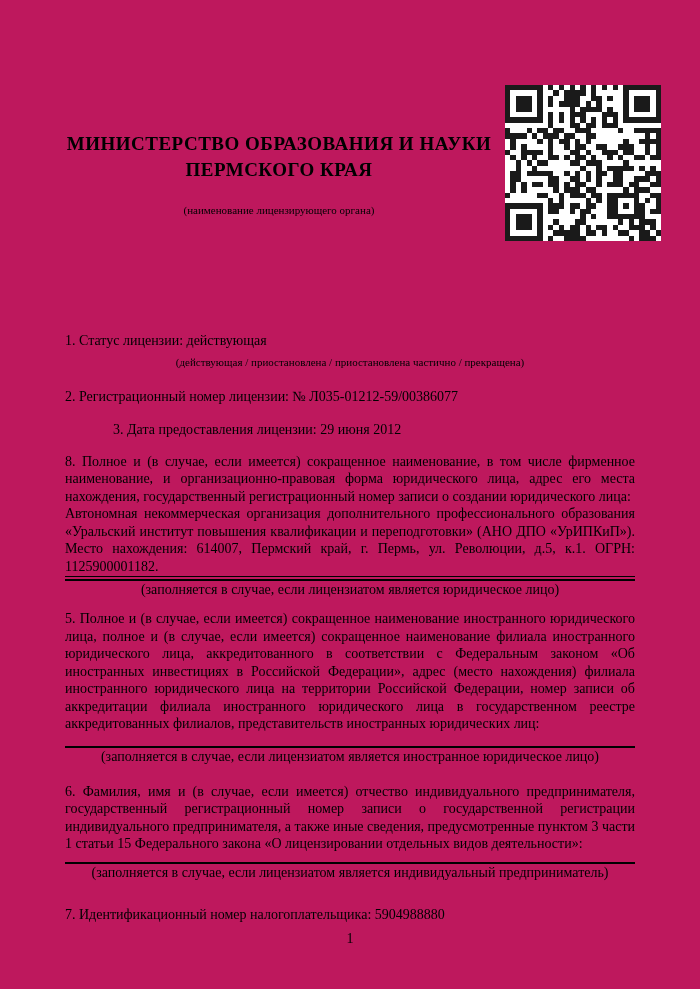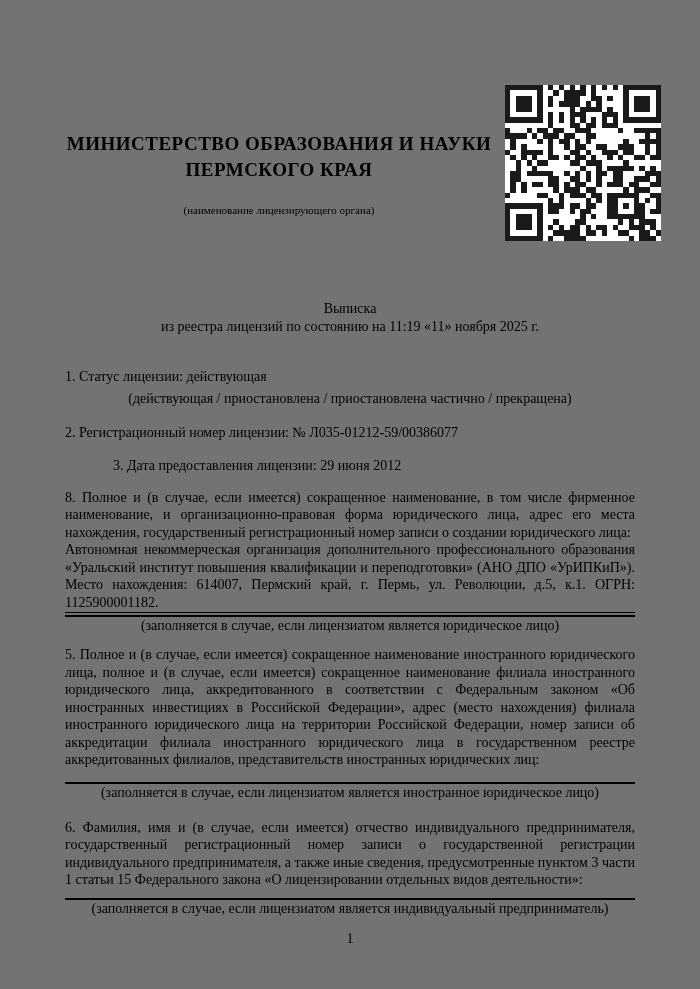--- a/index.html
+++ b/index.html
@@ -1,20 +1,20 @@
 <!DOCTYPE html>
 <html><head>
 <meta charset="utf-8">
 <style>
   html, body { margin: 0; padding: 0; background: #ffffff; }
   .page {
     position: relative;
     width: 700px;
     height: 989px;
-    background: #737373;
+    background: #be185d;
     color: #000;
     font-family: "Liberation Serif", "DejaVu Serif", serif;
     overflow: hidden;
   }
   .content { position: absolute; left: 65px; top: 0; width: 570px; }
 
   
   .ministry {
     position: absolute; top: 131px; left: 0; width: 428px;
     text-align: center;
@@ -29,21 +29,21 @@
     position: absolute; top: 85px; left: 440px;
     width: 156px; height: 156px;
   }
   .qr svg { display: block; width: 156px; height: 156px; }
 
   
   .body { position: absolute; top: 300px; left: 0; width: 570px; font-size: 14px; line-height: 17.5px; }
   .doc-title { text-align: center; line-height: 18px; }
   .para { text-align: justify; }
   .fill-note { font-size: 14px; line-height: 13px; text-align: center; margin-top: 2px; }
-  .note-inline { font-size: 14px; line-height: 13px; text-align: center; margin-top: 6px; }
+  .note-inline { font-size: 11px; line-height: 13px; text-align: center; margin-top: 6px; }
 
   .rule-double { height: 2px; border-top: 1px solid #000; border-bottom: 2px solid #000; margin-top: 1px; }
   .rule-single { border-top: 2px solid #000; }
 
   .mt-item1 { margin-top: 32px; }
   .mt-item2 { margin-top: 19px; }
   .mt-item3 { margin-top: 16px; margin-left: 48px; }
   .mt-item4 { margin-top: 14px; }
   .mt-item5 { margin-top: 14px; }
   .mt-rule5 { margin-top: 13px; }
@@ -492,24 +492,20 @@
           <rect x="14" y="28" width="1" height="1" fill="#1a1a1a"></rect>
           <rect x="23" y="28" width="1" height="1" fill="#1a1a1a"></rect>
           <rect x="25" y="28" width="1" height="1" fill="#1a1a1a"></rect>
           <rect x="26" y="28" width="1" height="1" fill="#1a1a1a"></rect>
           <rect x="27" y="28" width="1" height="1" fill="#1a1a1a"></rect>
         </svg>
     </div>
 
     <div class="body">
 
-      <div class="doc-title">
-        <div>Выписка</div>
-        <div>из реестра лицензий по состоянию на 11:19 «11» ноября 2025 г.</div>
-      </div>
 
       <div class="mt-item1">1. Статус лицензии: действующая</div>
       <div class="note-inline">(действующая / приостановлена / приостановлена частично / прекращена)</div>
 
       <div class="mt-item2">2. Регистрационный номер лицензии: № Л035-01212-59/00386077</div>
 
       <div class="mt-item3">3. Дата предоставления лицензии: 29 июня 2012</div>
 
       <div class="para mt-item4">8. Полное и (в случае, если имеется) сокращенное наименование, в том числе фирменное наименование, и организационно-правовая форма юридического лица, адрес его места нахождения, государственный регистрационный номер записи о создании юридического лица:</div>
       <div class="para">Автономная некоммерческая организация дополнительного профессионального образования «Уральский институт повышения квалификации и переподготовки» (АНО ДПО «УрИПКиП»). Место нахождения: 614007, Пермский край, г. Пермь, ул. Революции, д.5, к.1. ОГРН: 1125900001182.</div>
@@ -517,19 +513,20 @@
       <div class="fill-note">(заполняется в случае, если лицензиатом является юридическое лицо)</div>
 
       <div class="para mt-item5">5. Полное и (в случае, если имеется) сокращенное наименование иностранного юридического лица, полное и (в случае, если имеется) сокращенное наименование филиала иностранного юридического лица, аккредитованного в соответствии с Федеральным законом «Об иностранных инвестициях в Российской Федерации», адрес (место нахождения) филиала иностранного юридического лица на территории Российской Федерации, номер записи об аккредитации филиала иностранного юридического лица в государственном реестре аккредитованных филиалов, представительств иностранных юридических лиц:</div>
       <div class="rule-single mt-rule5"></div>
       <div class="fill-note">(заполняется в случае, если лицензиатом является иностранное юридическое лицо)</div>
 
       <div class="para mt-item6">6. Фамилия, имя и (в случае, если имеется) отчество индивидуального предпринимателя, государственный регистрационный номер записи о государственной регистрации индивидуального предпринимателя, а также иные сведения, предусмотренные пунктом 3 части 1 статьи 15 Федерального закона «О лицензировании отдельных видов деятельности»:</div>
       <div class="rule-single mt-rule6"></div>
       <div class="fill-note">(заполняется в случае, если лицензиатом является индивидуальный предприниматель)</div>
 
+      <div class="mt-item7">7. Идентификационный номер налогоплательщика: 5904988880</div>
 
     </div>
   </div>
 
   <div class="page-number">1</div>
 
 </div>
 
 </body></html>

